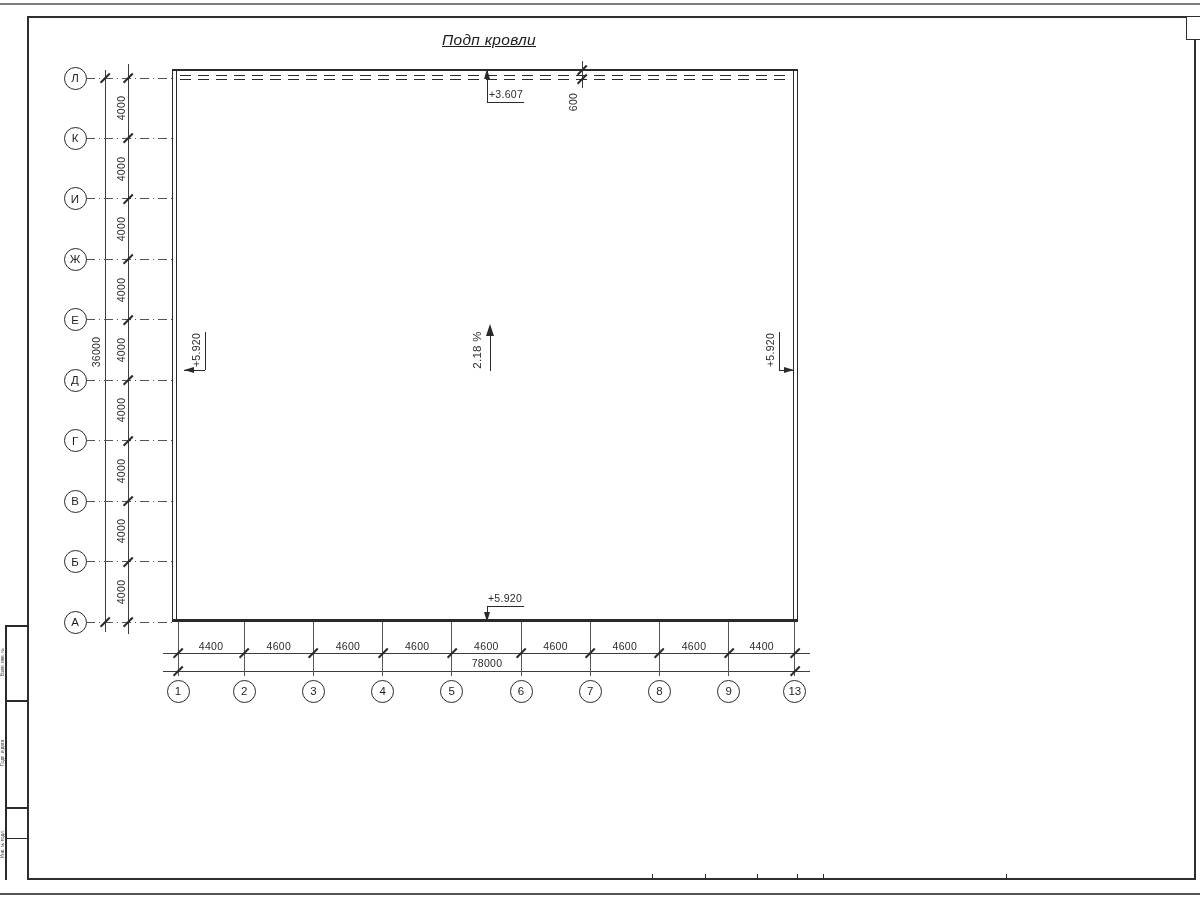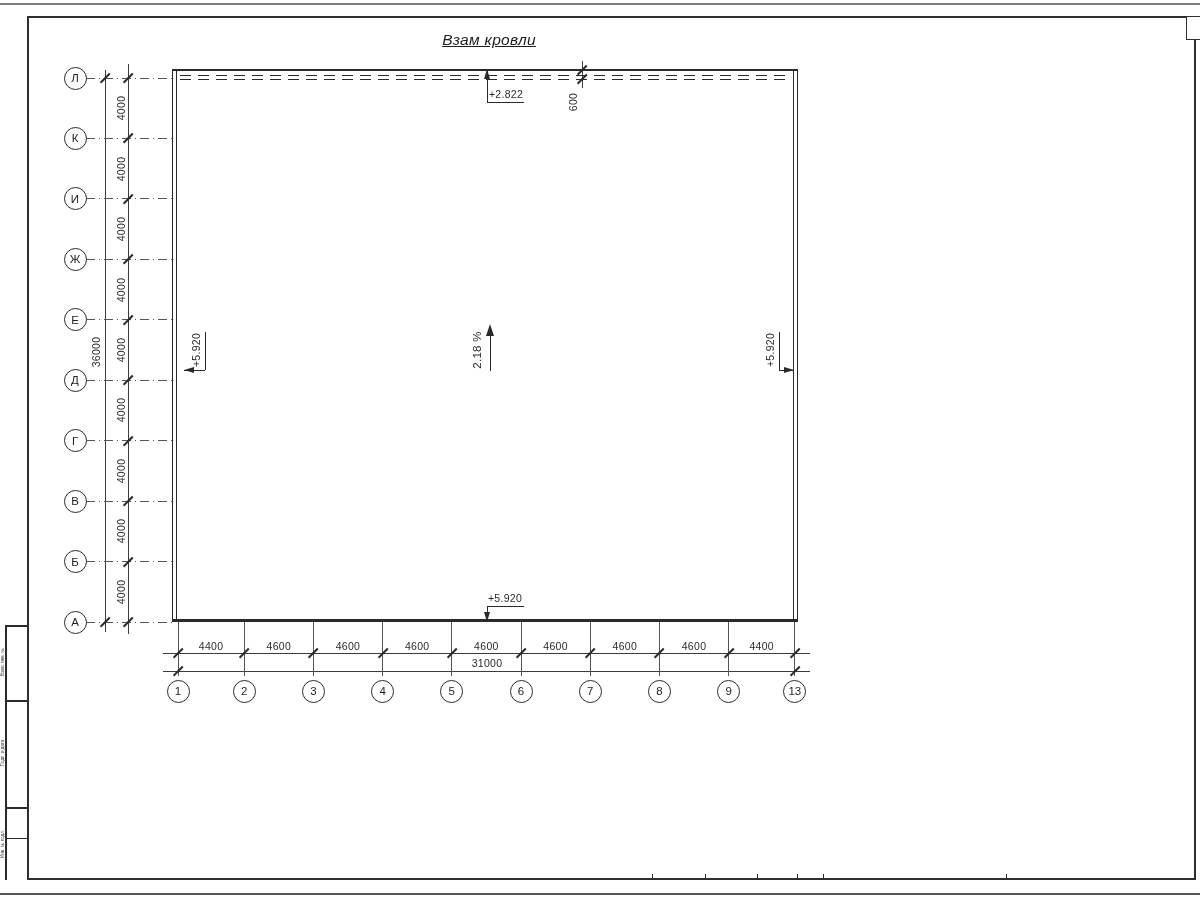--- a/index.html
+++ b/index.html
@@ -54,44 +54,44 @@
 
   <div class="ln" style="left:5px;top:625px;width:1.5px;height:255px;"></div>
   <div class="ln" style="left:5px;top:625px;width:23px;height:1.5px;"></div>
   <div class="ln" style="left:5px;top:700px;width:23px;height:2px;"></div>
   <div class="ln" style="left:5px;top:807px;width:23px;height:1.5px;"></div>
   <div class="ln" style="left:5px;top:838px;width:23px;height:1px;"></div>
   <div class="stamptext" style="left:1.5px;top:662px;">Взам. инв. №</div>
   <div class="stamptext" style="left:1.5px;top:753px;">Подп. и дата</div>
   <div class="stamptext" style="left:1.5px;top:844px;">Инв. № подл.</div>
 
-  <div class="title">Взам кровли</div>
+  <div class="title">Подп кровли</div>
 
   <div class="ln" style="left:172px;top:69px;width:626px;height:2px;"></div>
   <div class="ln" style="left:172px;top:619px;width:626px;height:3px;"></div>
   <div class="ln" style="left:172px;top:69px;width:1px;height:553px;"></div>
   <div class="ln" style="left:176px;top:69px;width:1px;height:553px;"></div>
   <div class="ln" style="left:793px;top:69px;width:1px;height:553px;"></div>
   <div class="ln" style="left:797px;top:69px;width:1px;height:553px;"></div>
 
   <div class="dash2" style="left:180px;top:75px;width:611px;"></div>
   <div class="dash2" style="left:180px;top:78.5px;width:611px;"></div>
 
   <div class="dimln" style="left:128px;top:64px;width:1px;height:570px;"></div>
   <div class="dimln" style="left:105px;top:70px;width:1px;height:562px;"></div>
   <div class="dimtext rot" style="left:96px;top:352px;">36000</div>
 
   <div class="dimln" style="left:163px;top:653px;width:647px;height:1px;"></div>
   <div class="dimln" style="left:163px;top:671px;width:647px;height:1px;"></div>
-  <div class="dimtext" style="left:487px;top:663px;">31000</div>
+  <div class="dimtext" style="left:487px;top:663px;">78000</div>
 
   <div class="arr-up" style="left:483.5px;top:69px;"></div>
   <div class="ln" style="left:486.5px;top:70px;width:1px;height:32px;"></div>
   <div class="ln" style="left:487px;top:101.5px;width:37px;height:1px;"></div>
-  <div class="dimtext" style="left:506px;top:94px;">+2.822</div>
+  <div class="dimtext" style="left:506px;top:94px;">+3.607</div>
 
   <div class="dimln" style="left:581.5px;top:61px;width:1px;height:27px;"></div>
   <div class="tickm" style="left:582px;top:70px;"></div>
   <div class="tickm" style="left:582px;top:79px;"></div>
   <div class="dimtext rot" style="left:573px;top:102px;">600</div>
 
   <div class="arr-left" style="left:184px;top:366.5px;"></div>
   <div class="ln" style="left:184px;top:369.5px;width:21px;height:1px;"></div>
   <div class="ln" style="left:204.5px;top:332px;width:1px;height:38px;"></div>
   <div class="dimtext rot" style="left:196px;top:350px;">+5.920</div>

